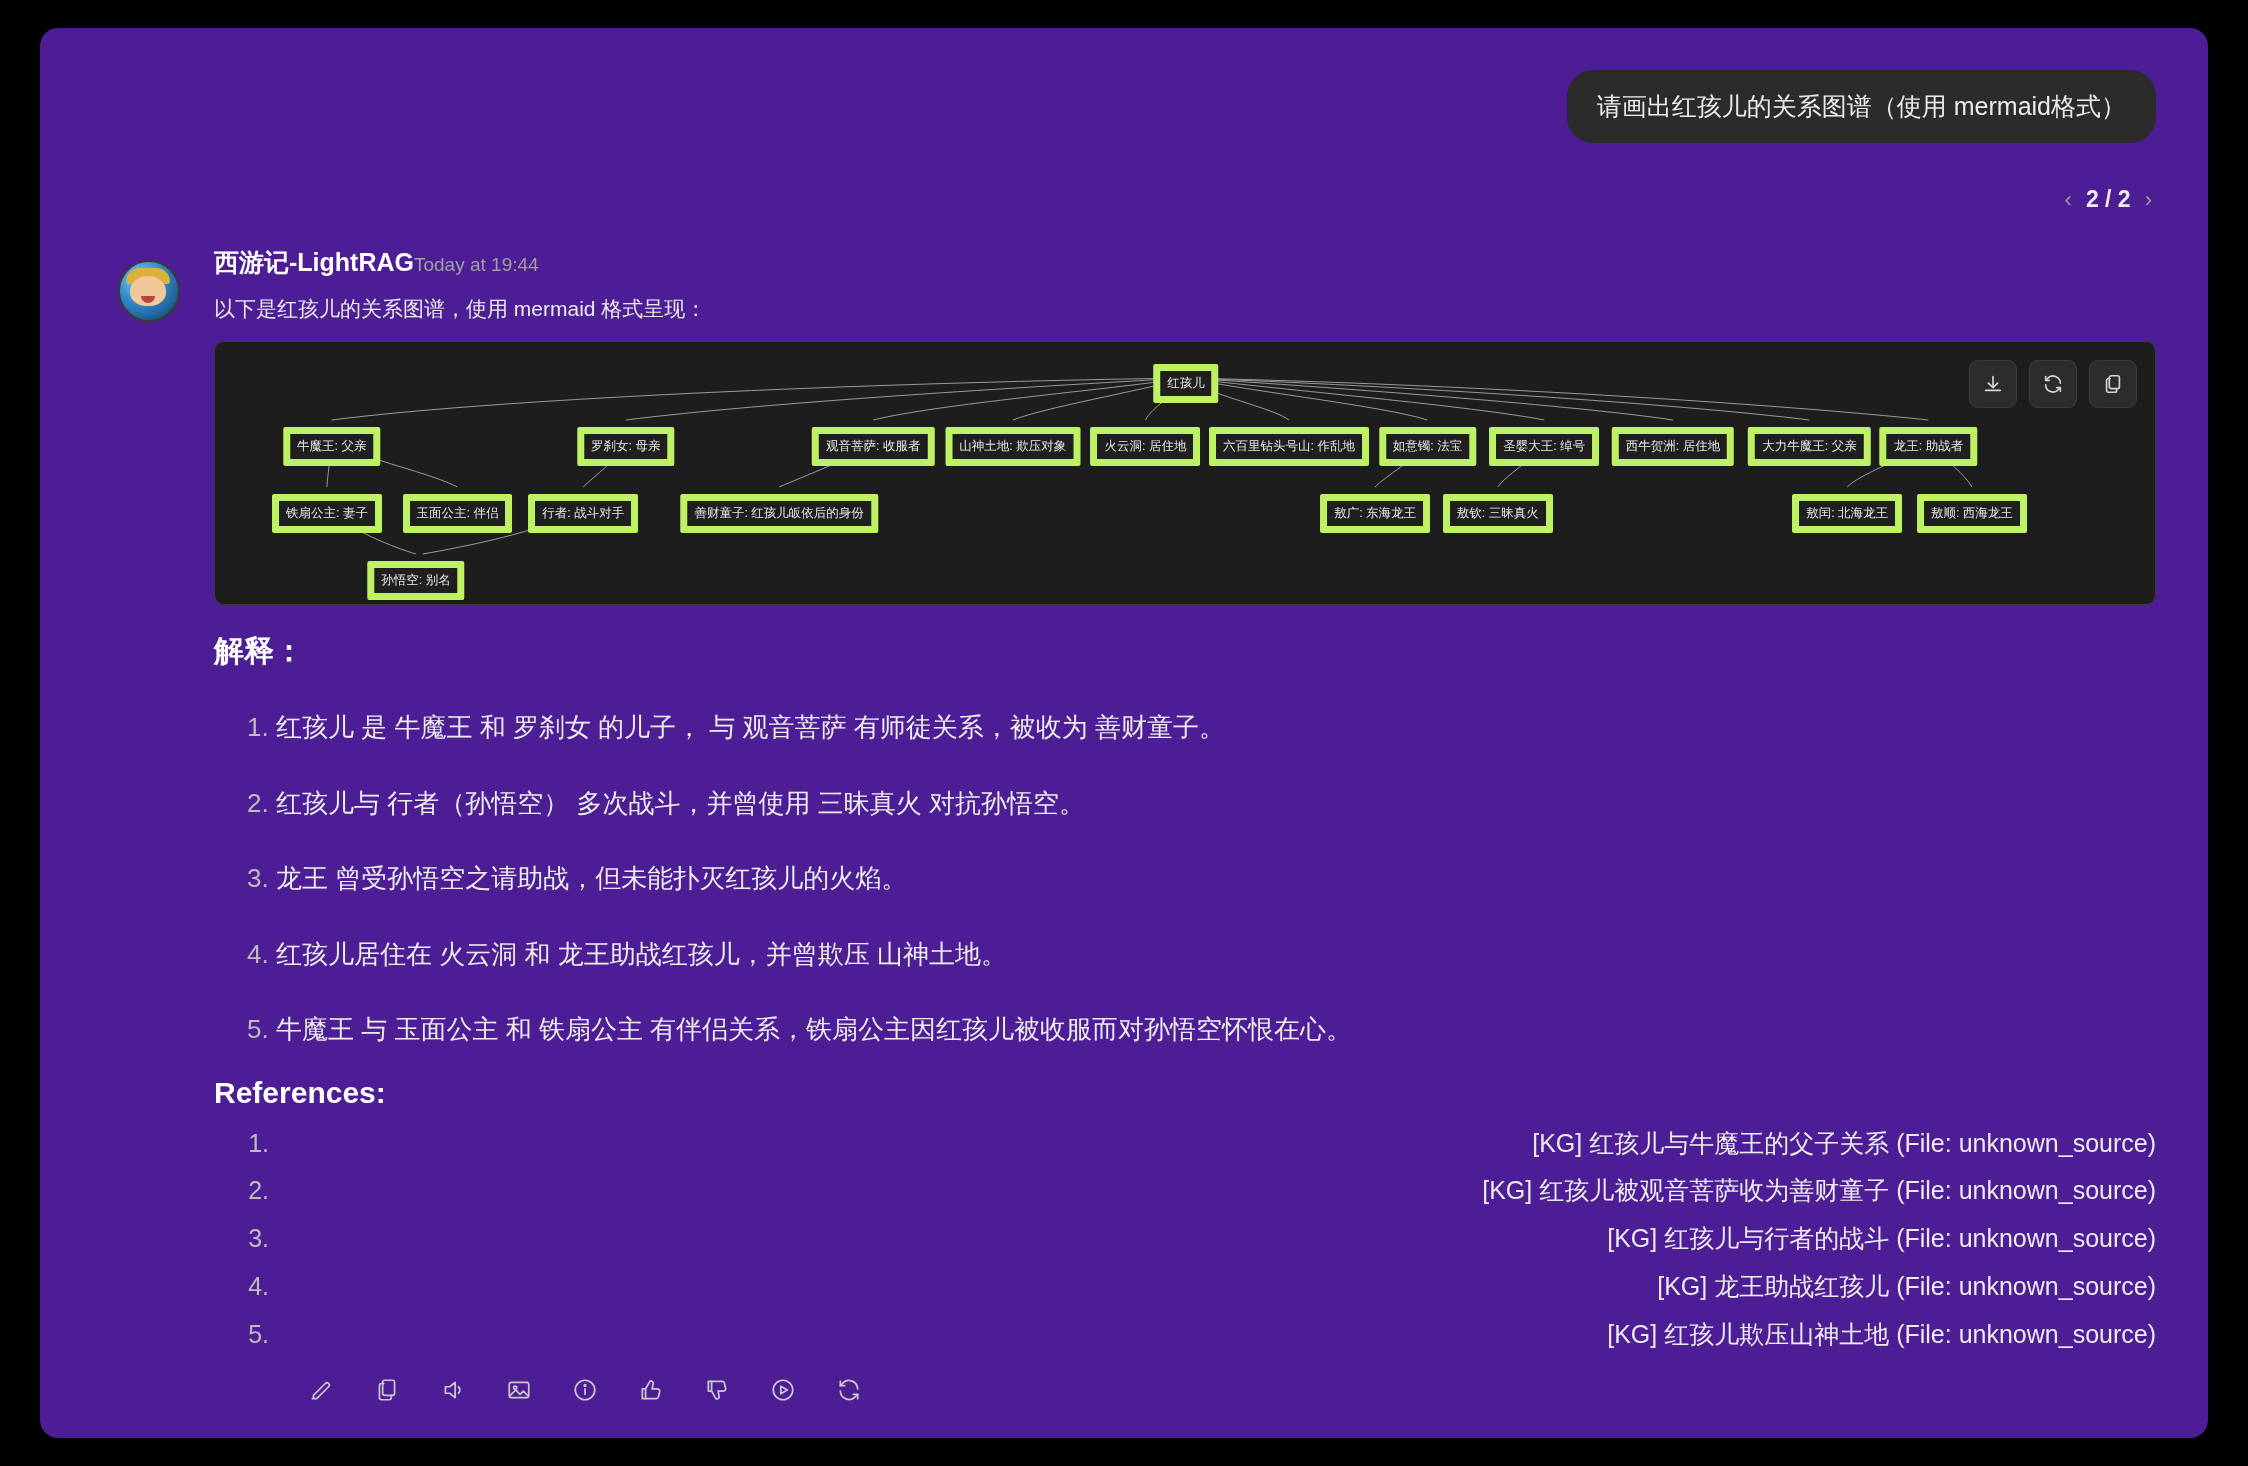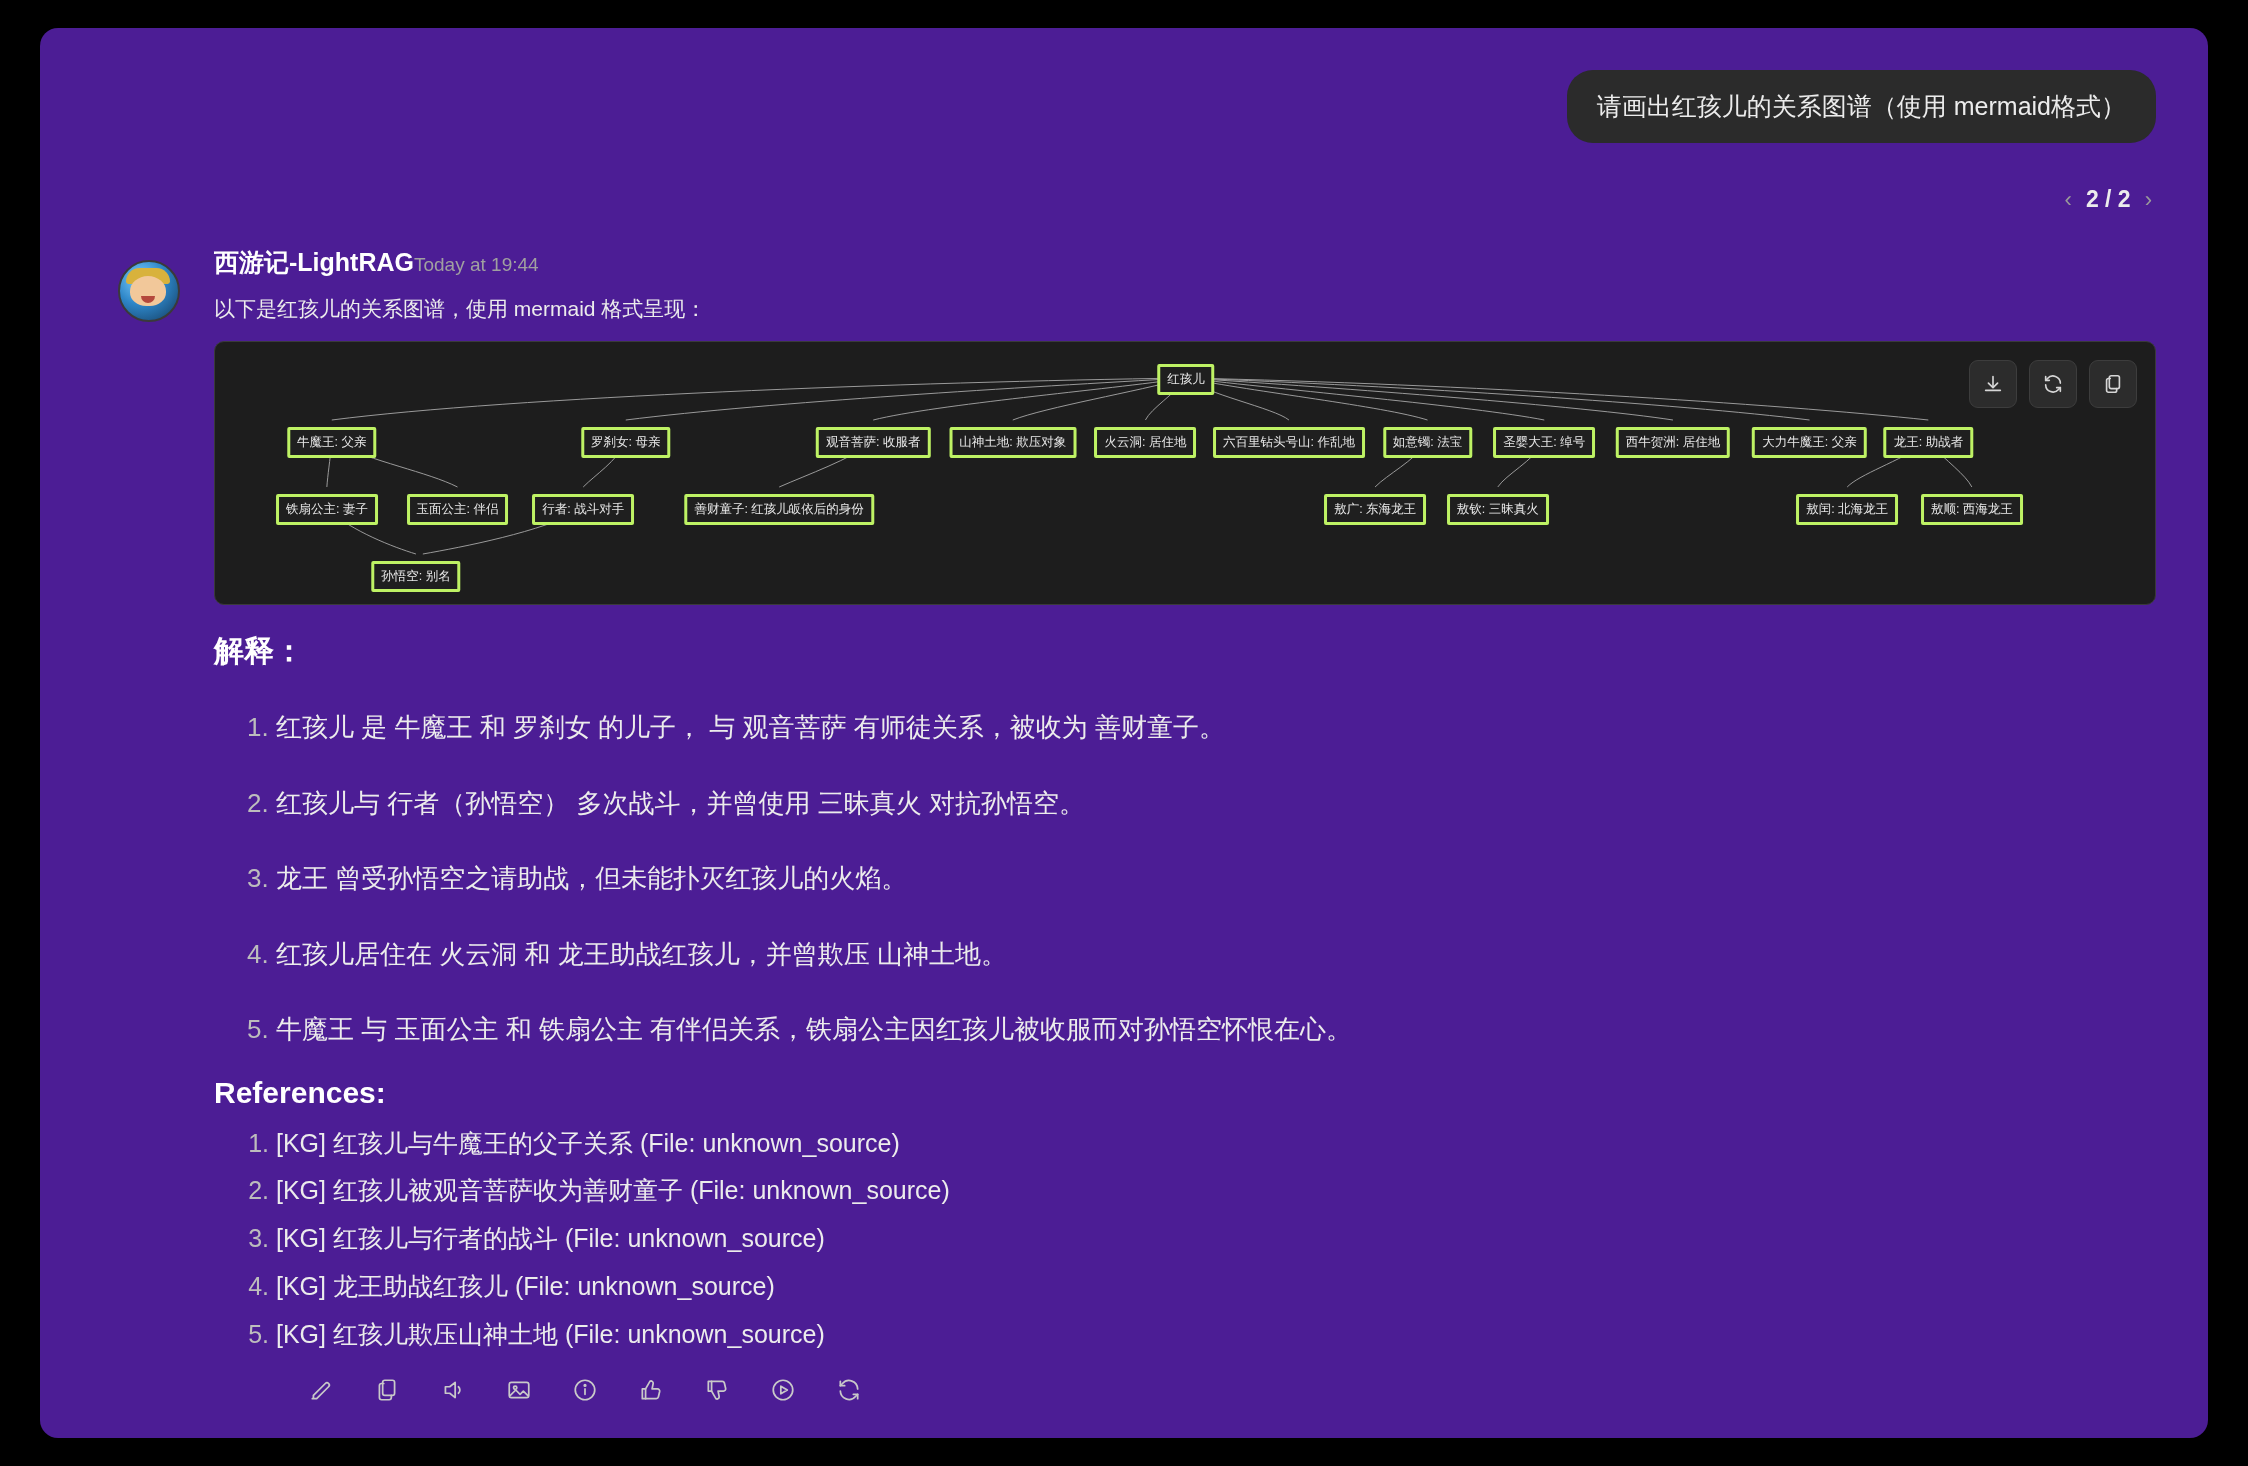--- a/index.html
+++ b/index.html
@@ -153,21 +153,21 @@
 
   .graph {
     position: absolute;
     left: 0; top: 0;
     width: 100%;
     height: 100%;
   }
   .node {
     position: absolute;
     background: #1f1f1f;
-    border: 3px solid #bef264;
+    border: 7px solid #bef264;
     color: #e8e8e8;
     font-size: 12.5px;
     line-height: 1;
     padding: 6px 7px;
     border-radius: 2px;
     white-space: nowrap;
     transform: translateX(-50%);
   }
 
   
@@ -186,20 +186,21 @@
   ol.explain li {
     font-size: 26px;
     line-height: 1.52;
     margin-bottom: 10px;
     margin-top: 36px;
   }
   ol.refs li {
     font-size: 25px;
     line-height: 1.55;
     margin-bottom: 9px;
+    text-align: right;
   }
   ol.explain li::marker, ol.refs li::marker { color: #bdbdbd; }
 
   
   .toolbar {
     margin-left: 188px;
     margin-top: 22px;
     display: flex;
     align-items: center;
     gap: 36px;

